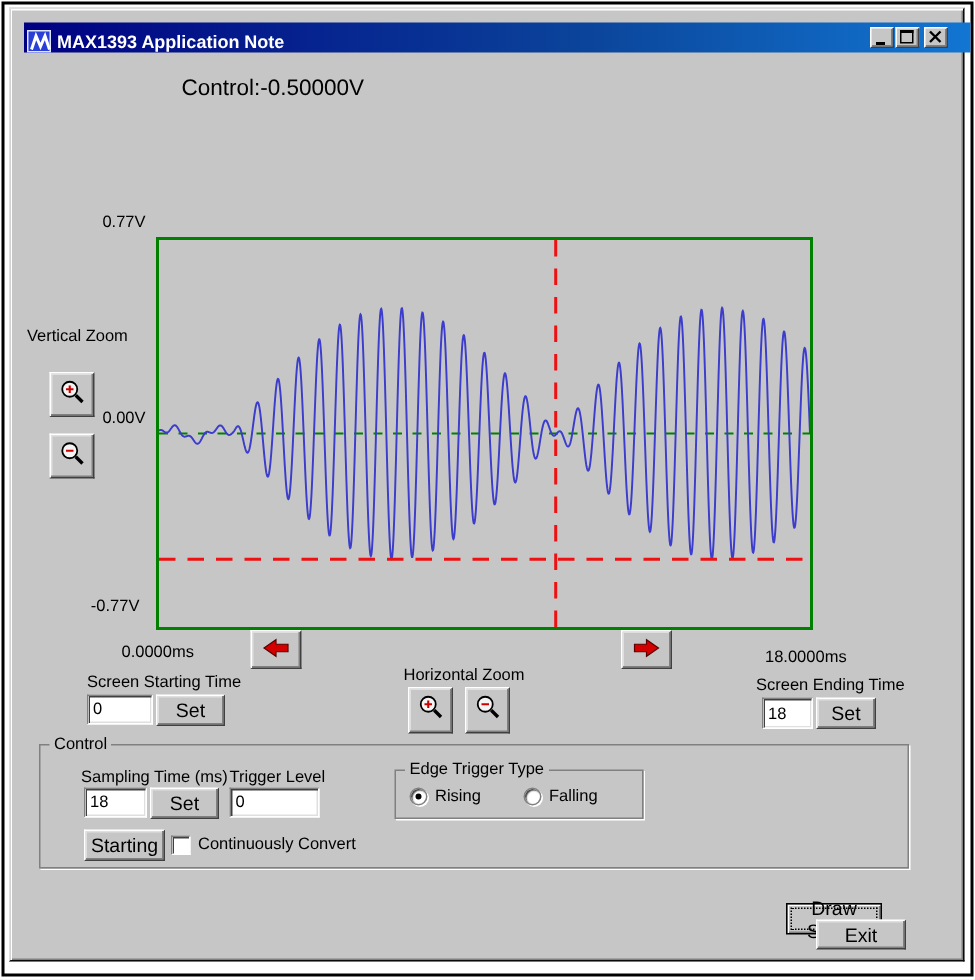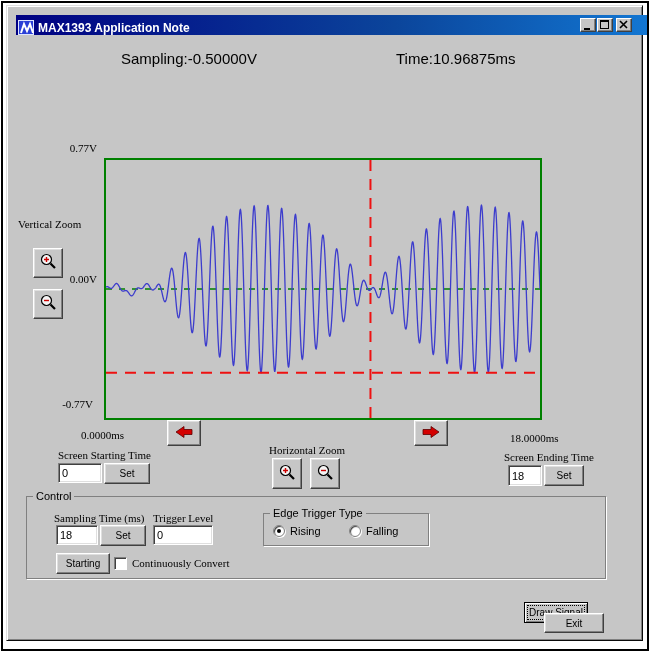--- a/index.html
+++ b/index.html
@@ -34,24 +34,24 @@
   }
   .win-btn {
     position:absolute; top:12px; width:16px; height:14px;
     background:#c6c6c6;
     border-top:1px solid #ffffff; border-left:1px solid #ffffff;
     border-right:1px solid #404040; border-bottom:1px solid #404040;
     box-shadow: inset -1px -1px 0 #808080;
     display:flex; align-items:flex-end; justify-content:center;
   }
   
-  .label { position:absolute; font-size:11px; color:#000000; white-space:nowrap;font-family:Liberation Serif, serif; }
+  .label { position:absolute; font-size:11px; color:#000000; white-space:nowrap; }
   .readout { position:absolute; font-size:15px; color:#000000; white-space:nowrap; }
   .btn {
-    position:absolute; background:#c6c6c6; font-size:10px; color:#000;
+    position:absolute; background:#c6c6c6; font-size:13px; color:#000;
     font-family:"Liberation Sans", sans-serif;
     border-top:1px solid #ffffff; border-left:1px solid #ffffff;
     border-right:1px solid #404040; border-bottom:1px solid #404040;
     box-shadow: inset -1px -1px 0 #808080, inset 1px 1px 0 #dfdfdf;
     display:flex; align-items:center; justify-content:center;
     padding:0; cursor:pointer;
   }
   .btn-default {
     border:1px solid #000000;
     box-shadow: inset 1px 1px 0 #ffffff, inset -1px -1px 0 #808080;
@@ -115,22 +115,21 @@
           <rect x="1.5" y="1.5" width="8" height="8" fill="none" stroke="#000" stroke-width="1"></rect>
           <rect x="1" y="1" width="9" height="2" fill="#000"></rect>
         </svg>
     </div>
     <div class="win-btn" style="left:609px;">
       <svg width="12" height="12" viewBox="0 0 12 12">
           <path d="M2 2 L9 9 M9 2 L2 9" stroke="#000" stroke-width="1.6"></path>
         </svg>
     </div>
 
-    <div class="readout" style="left:114px; top:44px;">Sampling:-0.50000V</div>
-    <div class="readout" style="left:389px; top:44px;">Time:10.96875ms</div>
+    <div class="readout" style="left:114px; top:44px;">Control:-0.50000V</div>
 
     <div class="label" style="left:40px; top:136px; width:50px; text-align:right;">0.77V</div>
     <div class="label" style="left:40px; top:267px; width:50px; text-align:right;">0.00V</div>
     <div class="label" style="left:36px; top:392px; width:50px; text-align:right;">-0.77V</div>
     <div class="label" style="left:74px; top:423px;">0.0000ms</div>
     <div class="label" style="left:503px; top:426px;">18.0000ms</div>
 
     <div class="label" style="left:11px; top:212px;">Vertical Zoom</div>
     <div class="btn" style="left:26px; top:242px; width:30px; height:30px;">
       <span>

